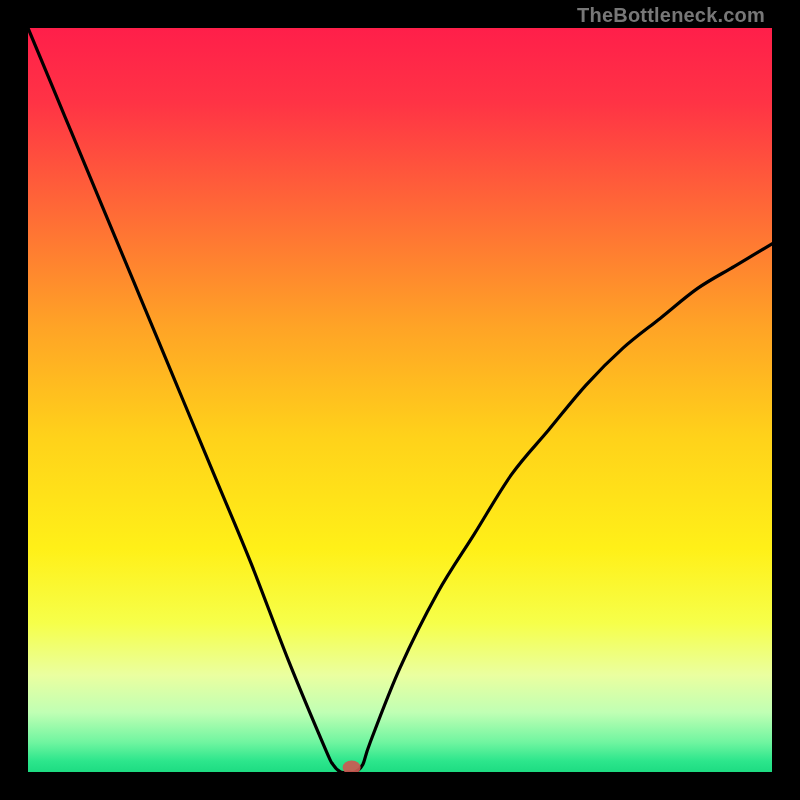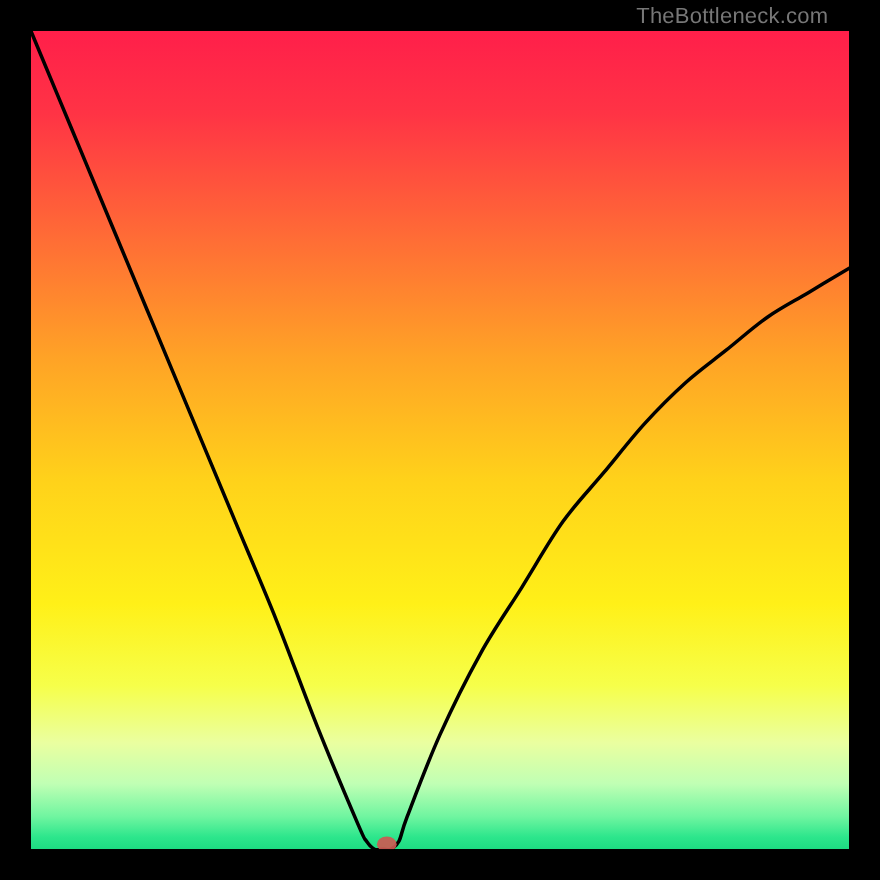--- a/index.html
+++ b/index.html
@@ -22,24 +22,24 @@
     position: absolute;
     left: 28px;
     top: 28px;
     width: 744px;
     height: 744px;
     overflow: hidden;
   }
   .attribution {
     position: absolute;
     top: 4px;
-    right: 47px;
+    right: 35px;
     color: #777;
     font-size: 20px;
-    font-weight: 400;
+    font-weight: 700;
     letter-spacing: 0.2px;
   }
   svg {
     display: block;
   }
 </style>
 </head>
 <body>
 
 <div class="frame">

